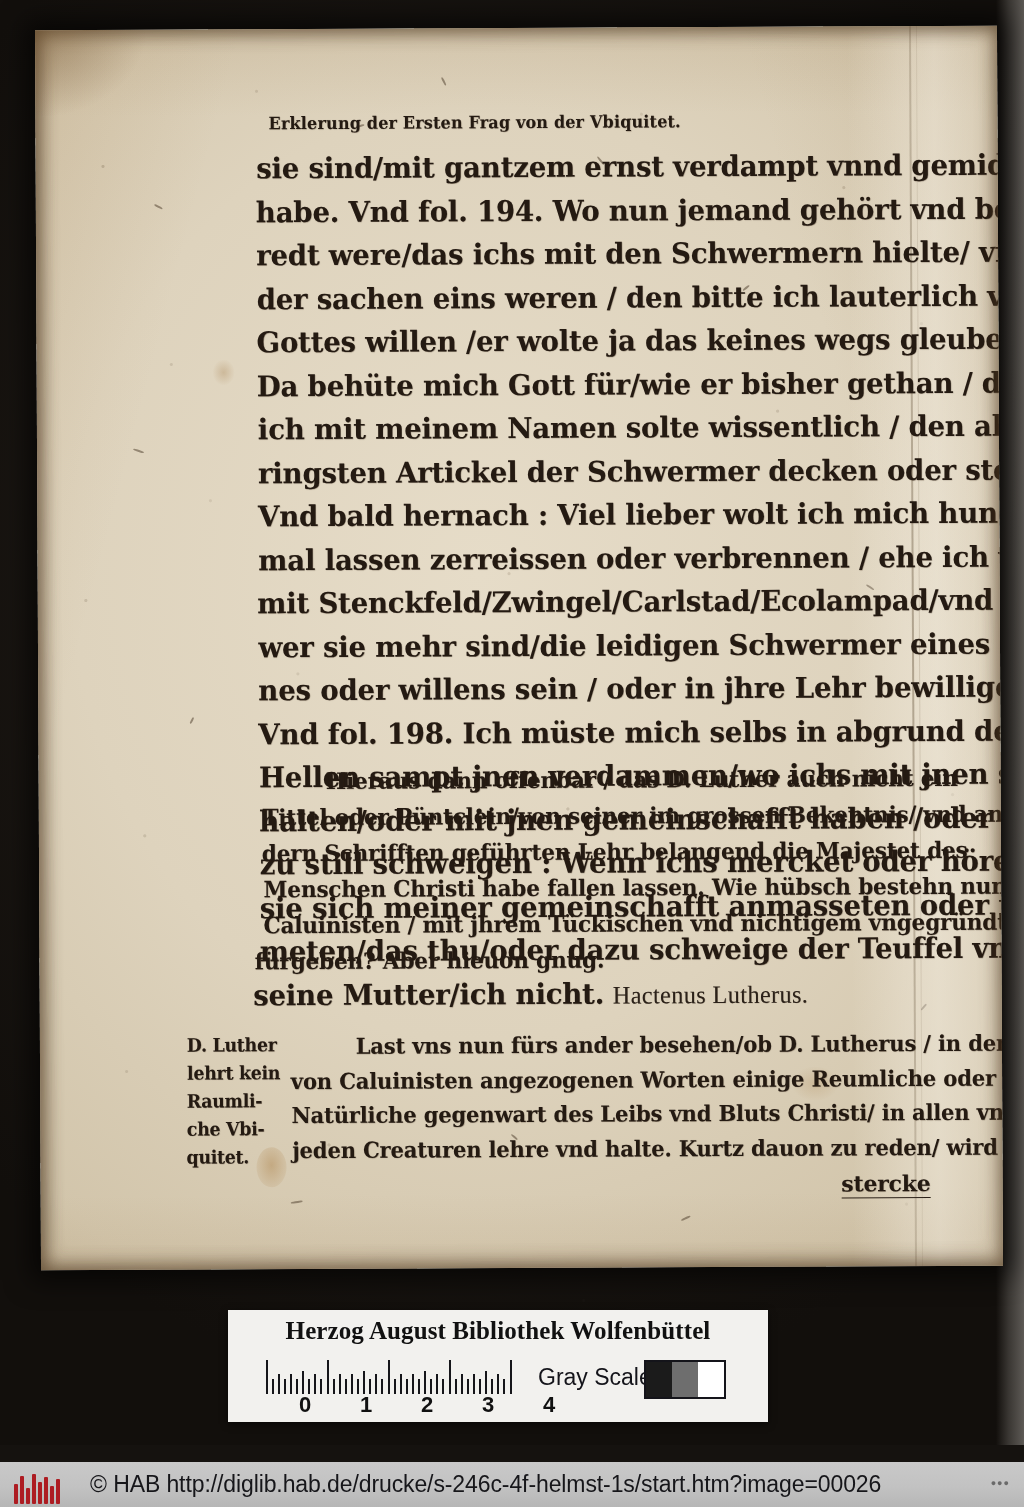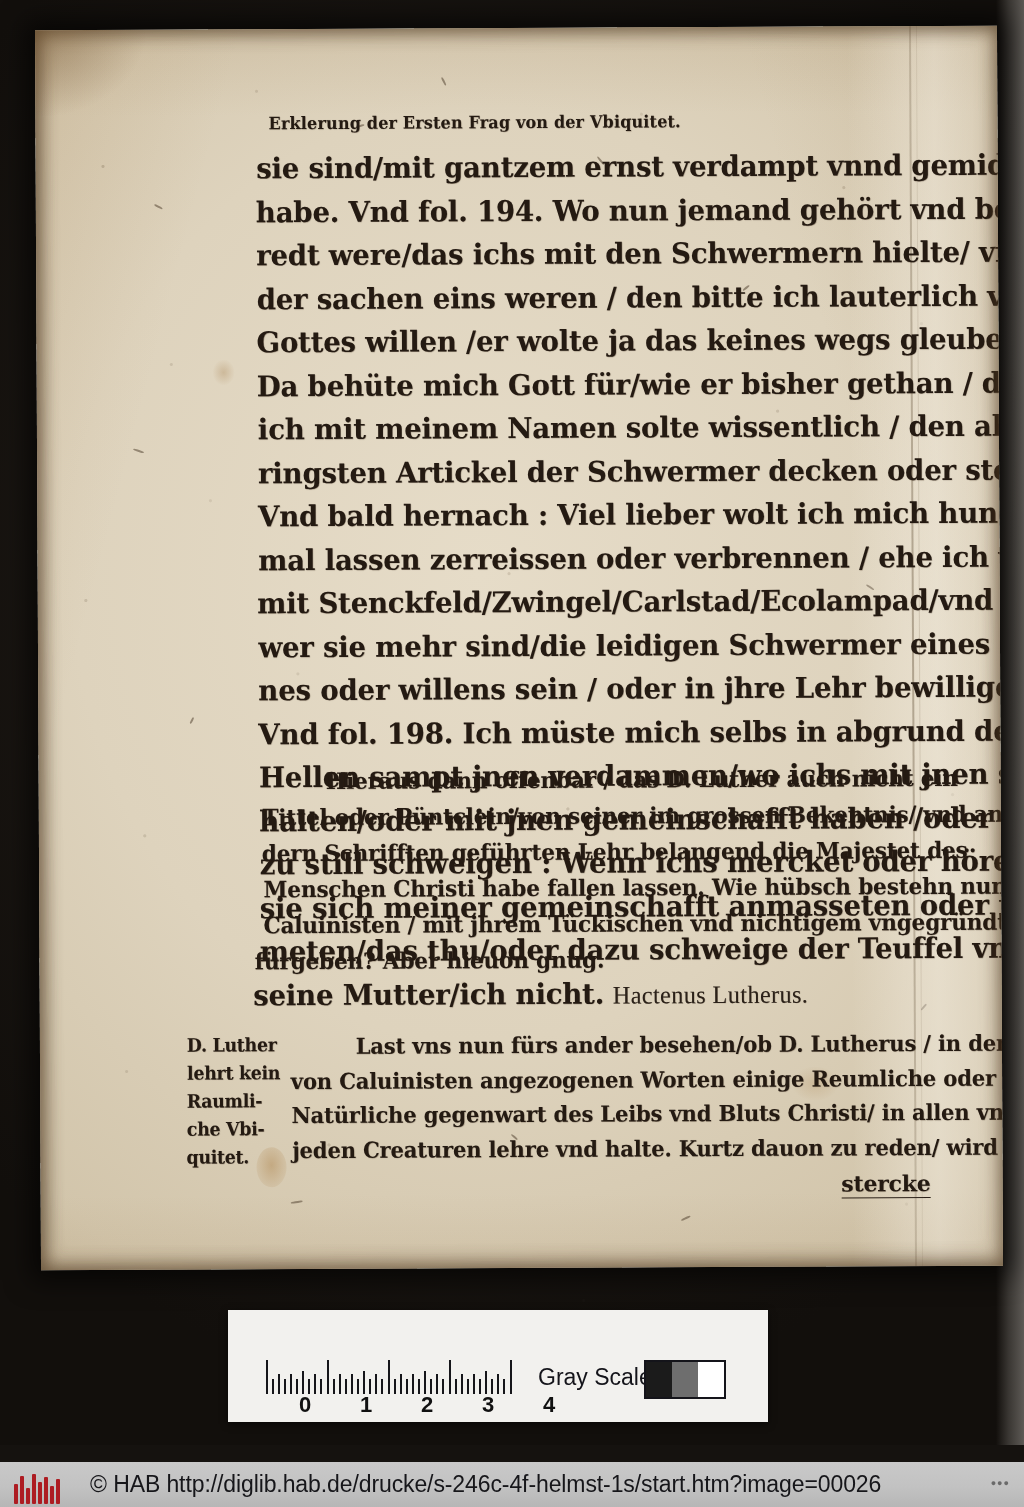--- a/index.html
+++ b/index.html
@@ -476,20 +476,21 @@
         <div class="fline frak catch"><u><span>stercke</span></u></div>
       </div>
 
     </div>
 
     <div class="edge-wear"></div>
     <div class="corner-dark"></div>
   </div>
 
   <div class="scalecard">
+    <div class="card-title">Herzog August Bibliothek Wolfenbüttel</div>
 
     <div class="ruler">
 
       <div class="tick" style="left:0px;height:34px;"></div>
       <div class="tick" style="left:6px;height:15px;"></div>
       <div class="tick" style="left:12px;height:20px;"></div>
       <div class="tick" style="left:18px;height:15px;"></div>
       <div class="tick" style="left:24px;height:20px;"></div>
       <div class="tick" style="left:30px;height:15px;"></div>
       <div class="tick" style="left:36px;height:23px;"></div>

